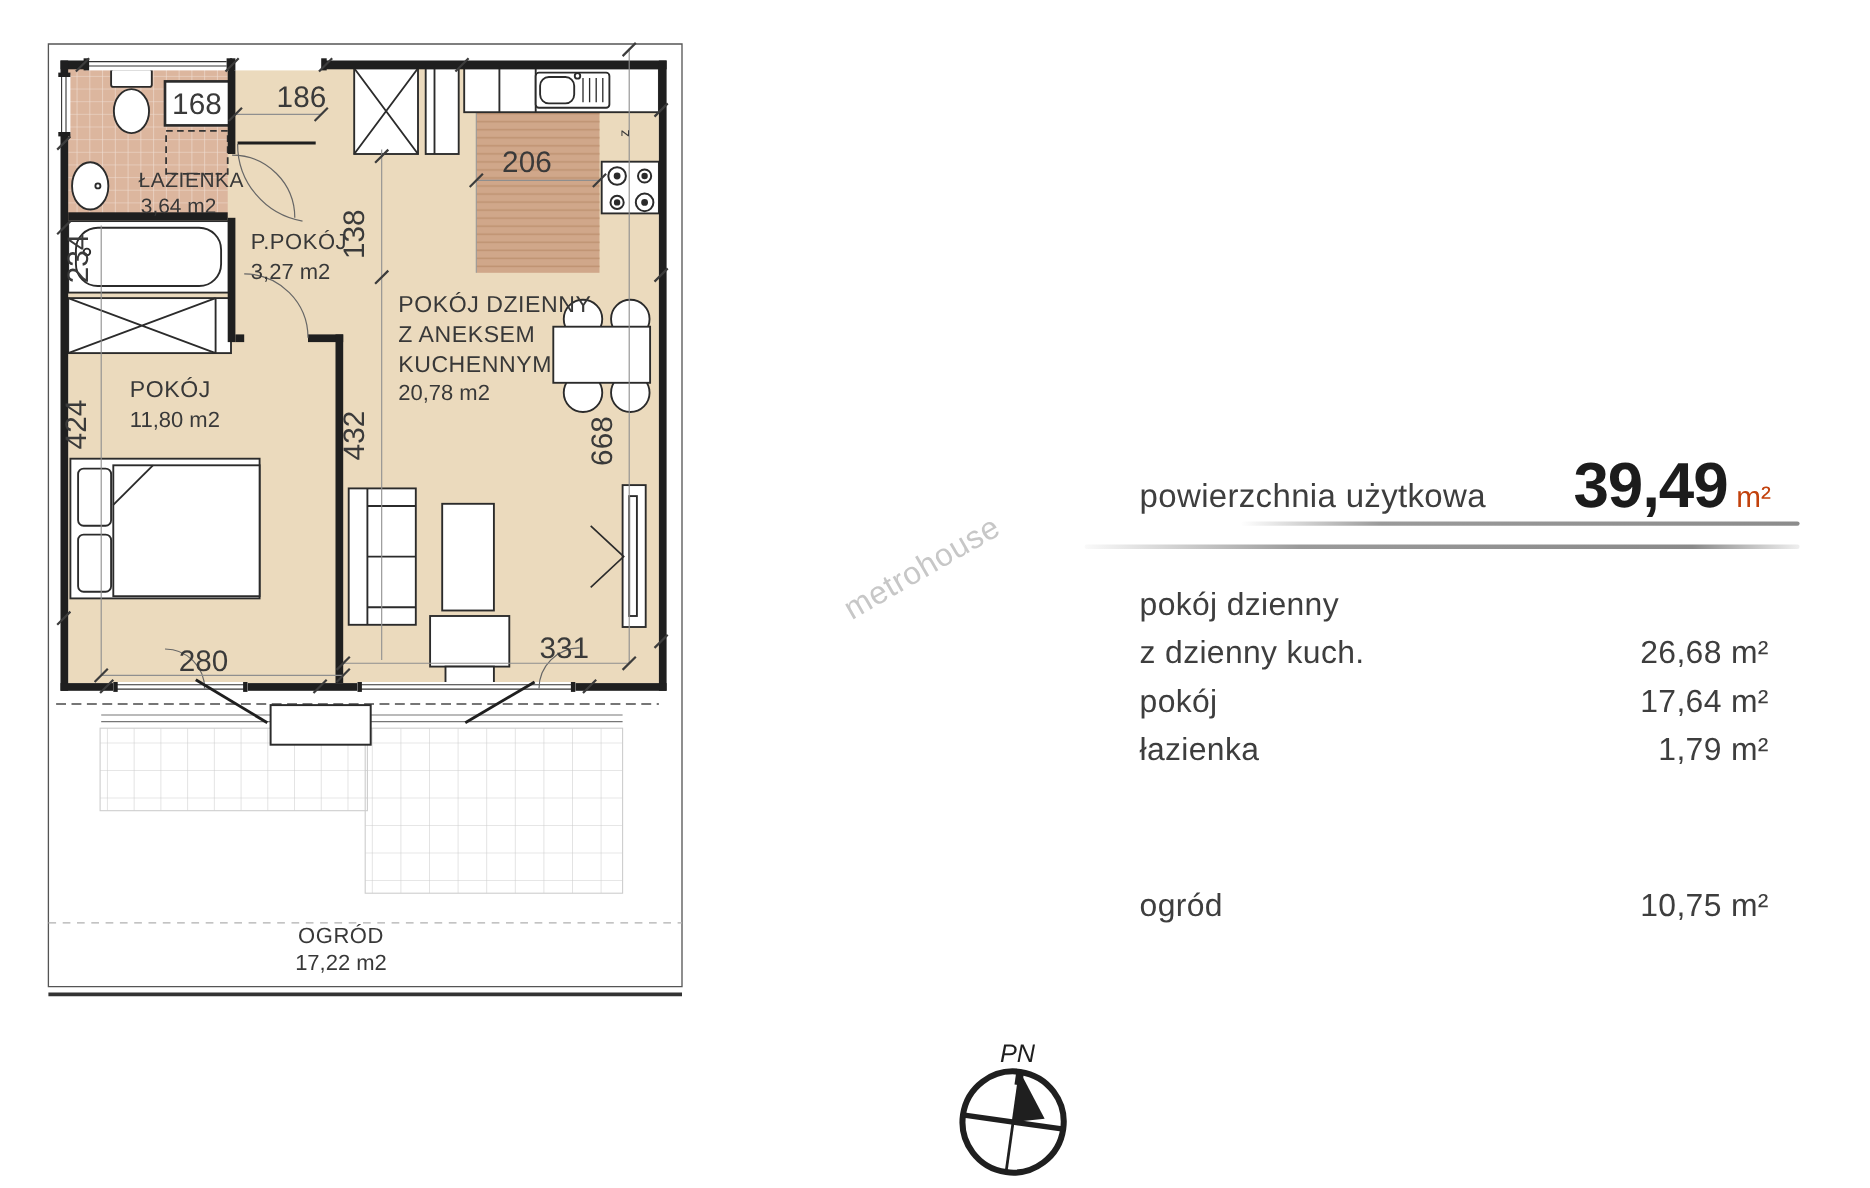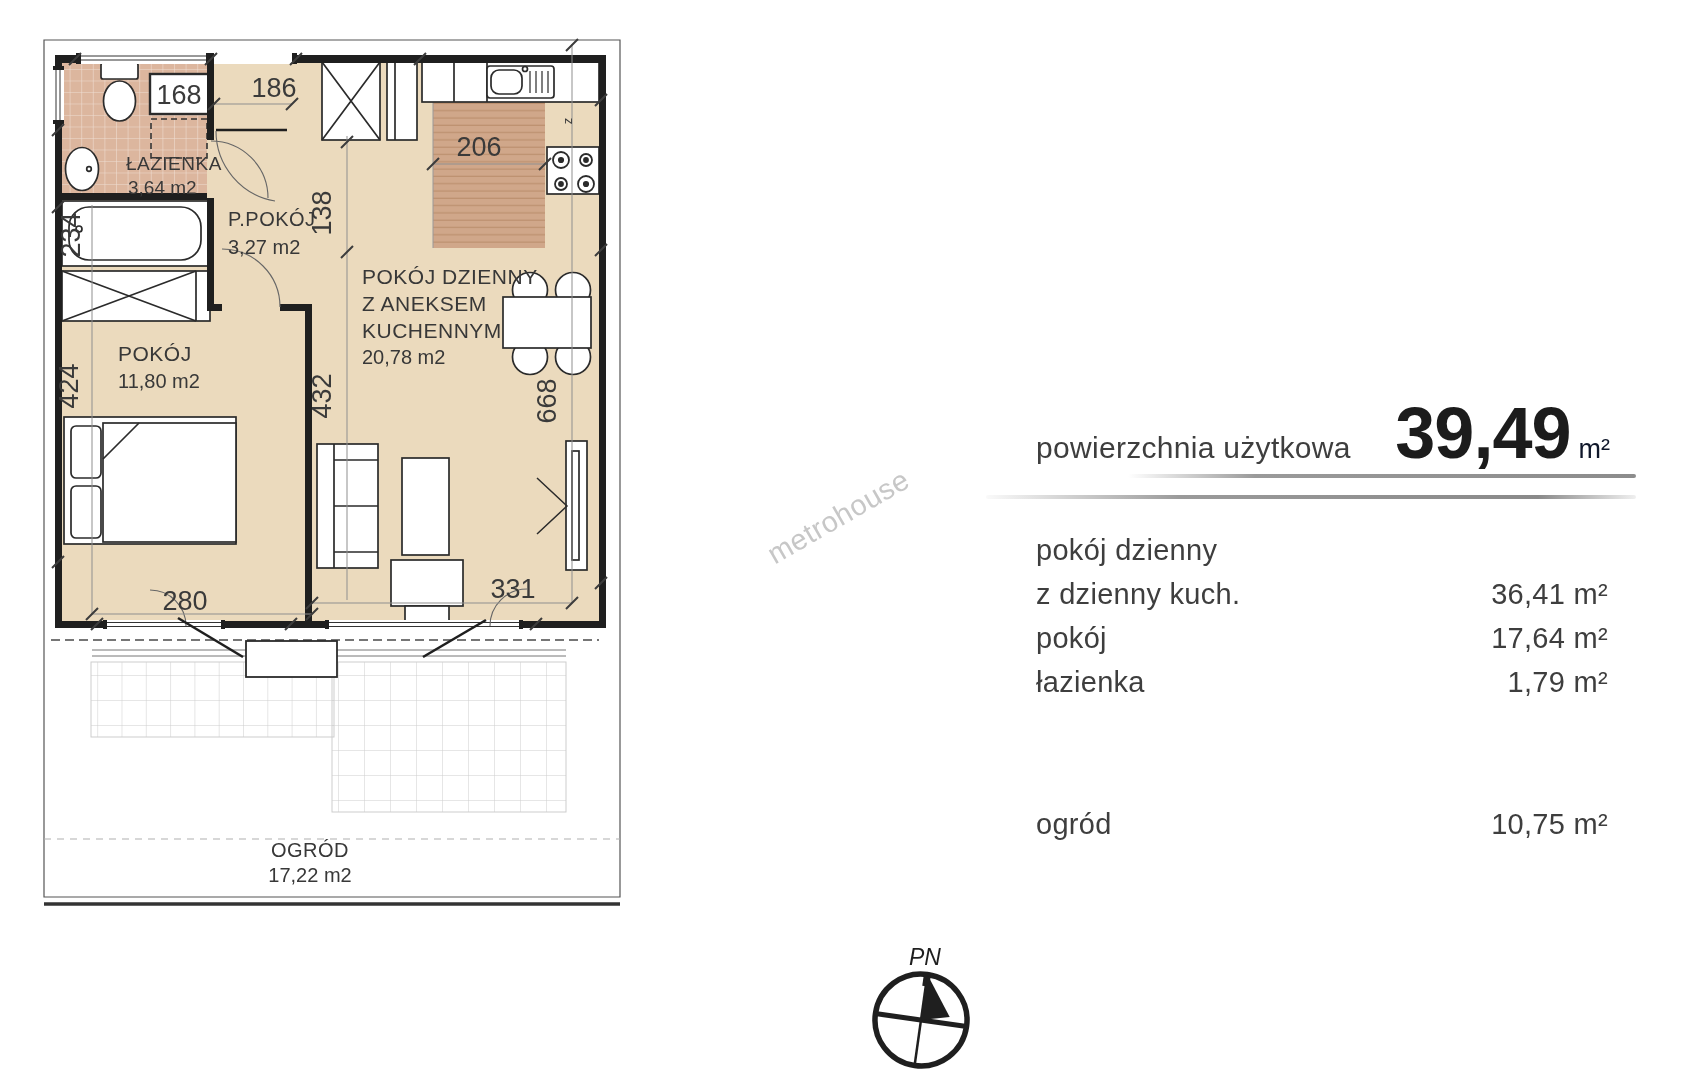--- a/index.html
+++ b/index.html
@@ -2,25 +2,25 @@
 <html><head>
 <meta charset="utf-8">
 <style>
   html,body{margin:0;padding:0;background:#fff;}
   .stage{position:relative;width:1700px;height:1080px;background:#ffffff;overflow:hidden;
          font-family:"Liberation Sans", sans-serif;}
   svg text{font-family:"Liberation Sans", sans-serif;}
   .watermark{position:absolute;left:770px;top:540px;width:170px;color:#c7c7c7;
              font-size:29px;letter-spacing:.5px;transform-origin:0 50%;
              transform:rotate(-30deg);white-space:nowrap;}
-  .panel-header{position:absolute;left:1036px;top:392px;width:574px;display:flex;
+  .panel-header{position:absolute;left:1036px;top:408px;width:574px;display:flex;
                 align-items:baseline;}
   .ph-label{font-size:30px;color:#3e3e3e;letter-spacing:.3px;margin-right:auto;}
-  .ph-value{font-size:72px;font-weight:bold;color:#1c1c1c;letter-spacing:-1px;}
-  .ph-unit{font-size:27px;color:#0f172a;margin-left:8px;}
+  .ph-value{font-size:58px;font-weight:bold;color:#1c1c1c;letter-spacing:-1px;}
+  .ph-unit{font-size:27px;color:#c2410c;margin-left:8px;}
   .rule{position:absolute;height:4px;border-radius:2px;}
   .rule1{left:1128px;top:474px;width:508px;
          background:linear-gradient(to right, rgba(150,150,150,0), #9a9a9a 25%, #8c8c8c);}
   .rule2{left:986px;top:495px;width:650px;
          background:linear-gradient(to right, rgba(150,150,150,.05), #9a9a9a 30%, #8a8a8a 85%, rgba(150,150,150,.15));}
   .area-table{position:absolute;left:1036px;top:534px;width:572px;}
   .area-row{display:flex;justify-content:space-between;align-items:baseline;height:44px;
             font-size:29px;color:#3e3e3e;letter-spacing:.3px;}
   .area-row.gap{margin-top:98px;}
   .area-value{white-space:nowrap;}
@@ -233,21 +233,21 @@
   <div class="rule rule1"></div>
   <div class="rule rule2"></div>
 
   <div class="area-table">
     <div class="area-row">
       <span>pokój dzienny</span>
       <span class="area-value"></span>
     </div>
     <div class="area-row">
       <span>z dzienny kuch.</span>
-      <span class="area-value">36,41 m²</span>
+      <span class="area-value">26,68 m²</span>
     </div>
     <div class="area-row">
       <span>pokój</span>
       <span class="area-value">17,64 m²</span>
     </div>
     <div class="area-row">
       <span>łazienka</span>
       <span class="area-value">1,79 m²</span>
     </div>
     <div class="area-row gap">

